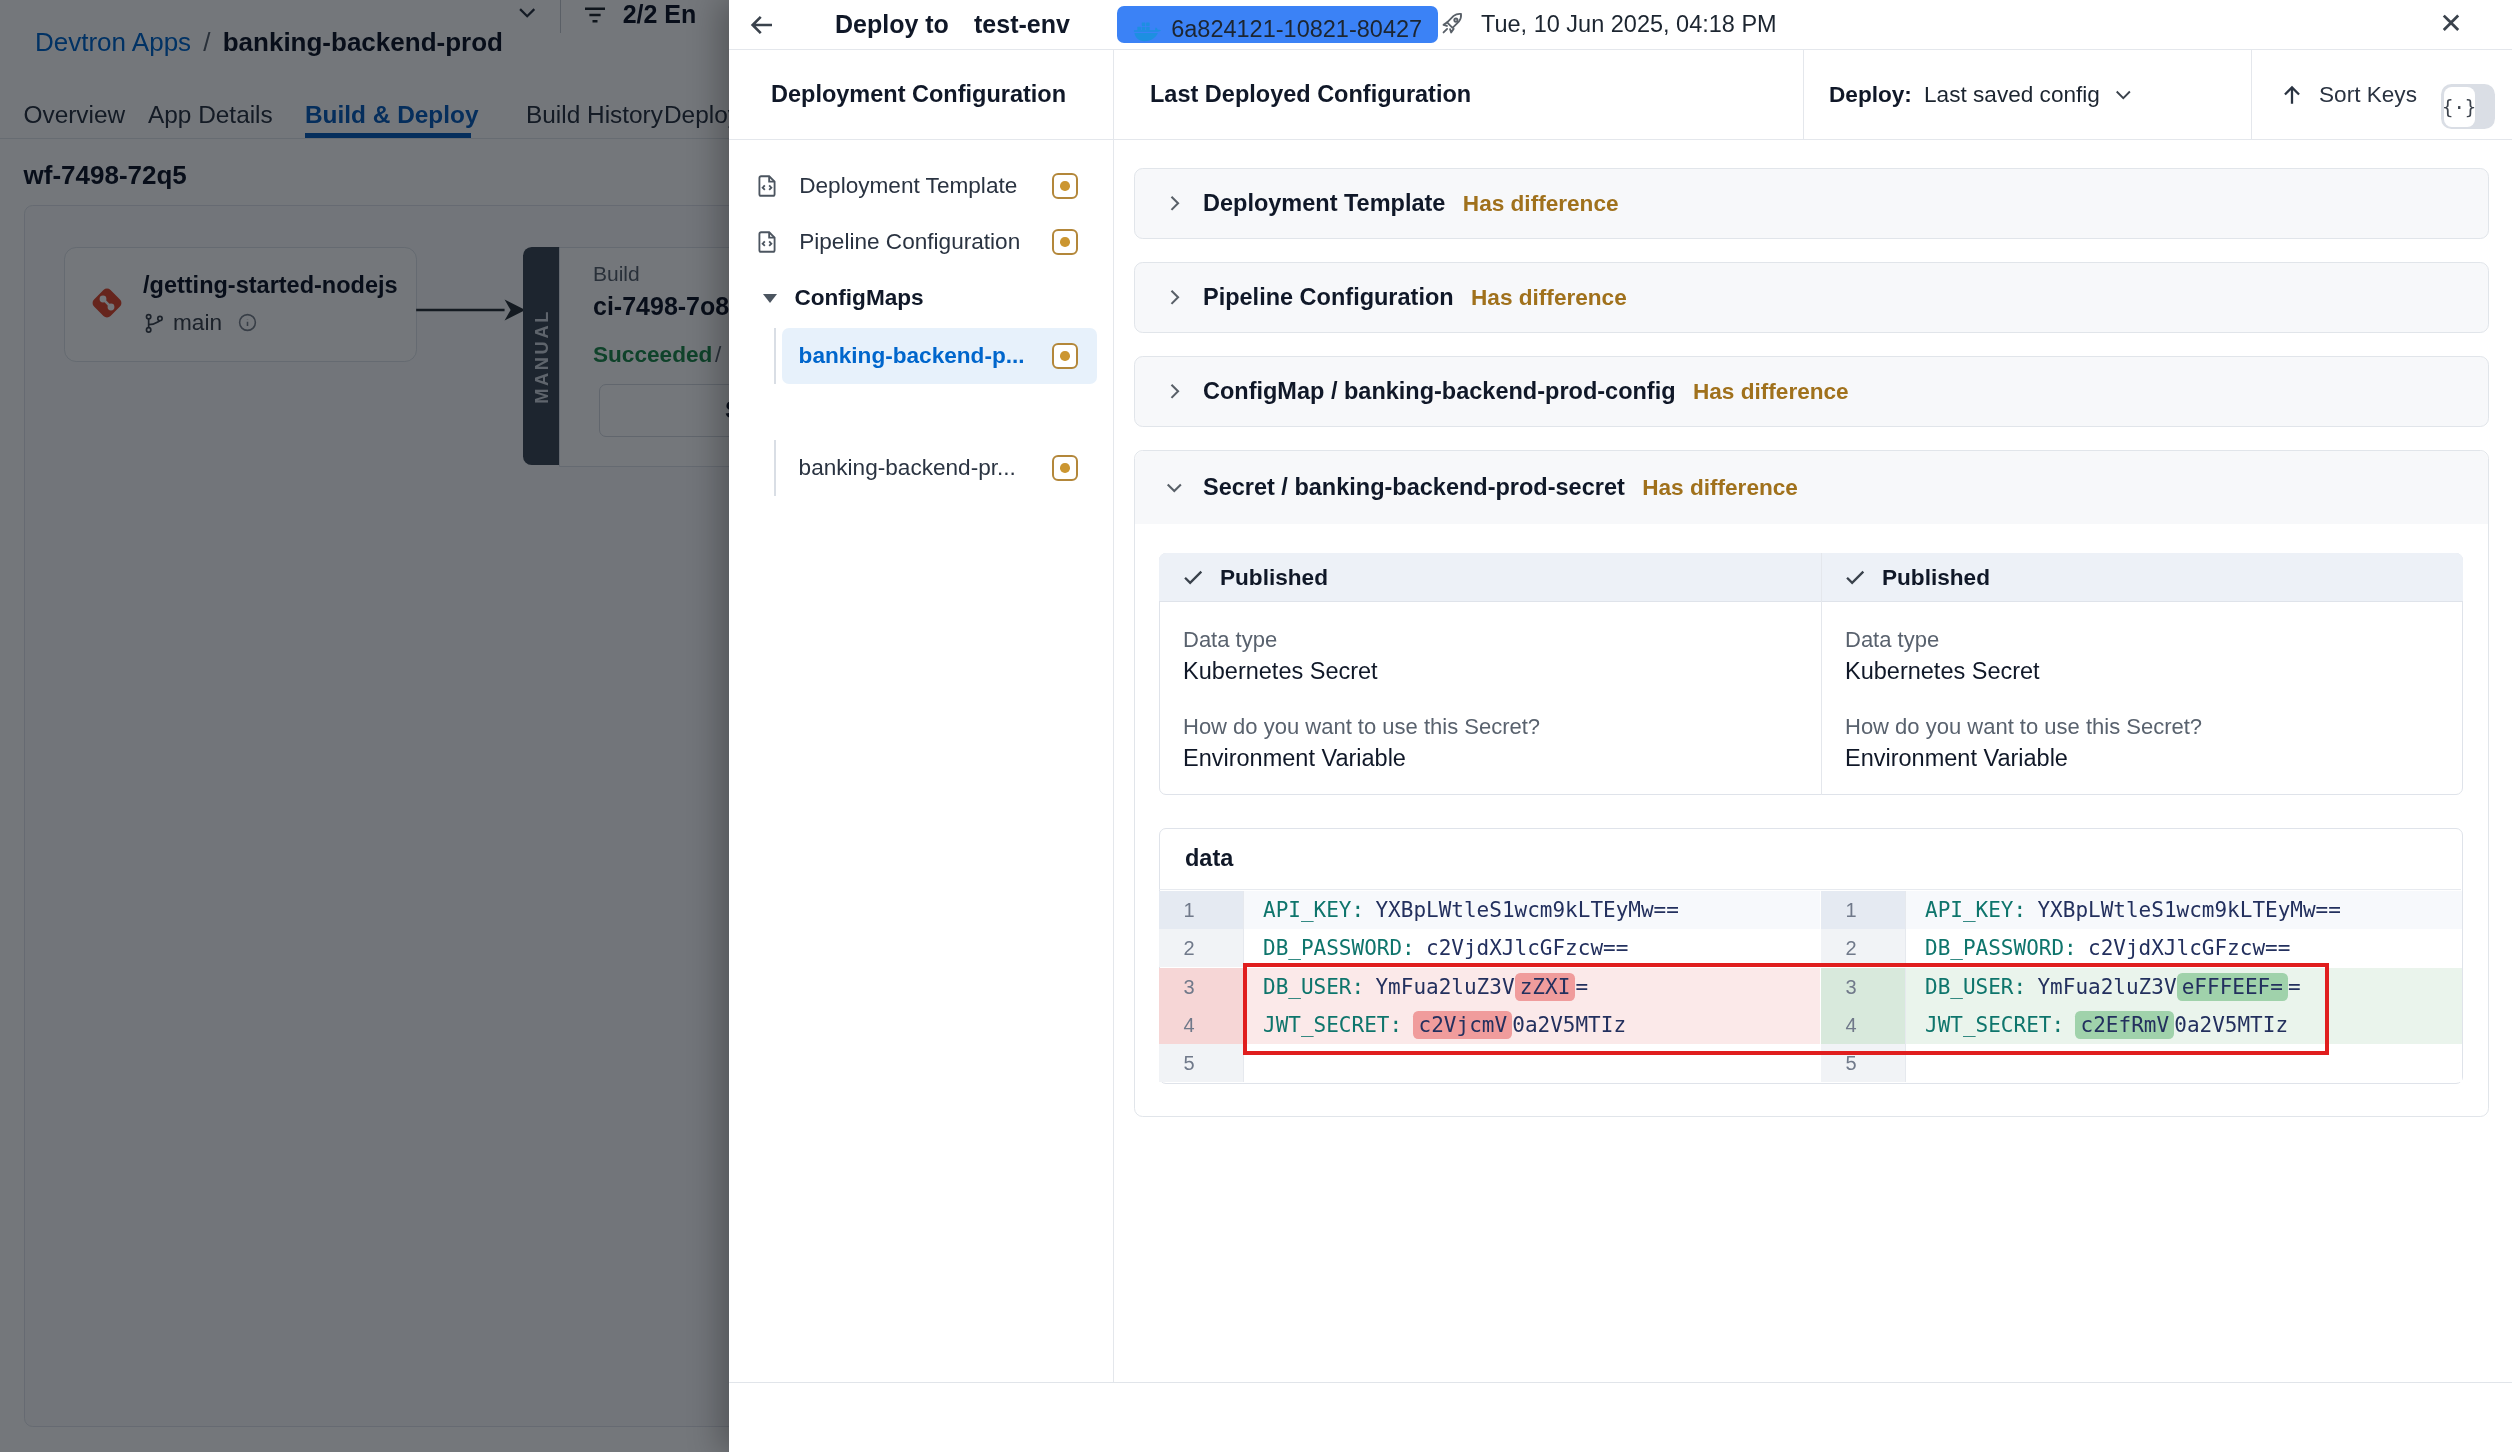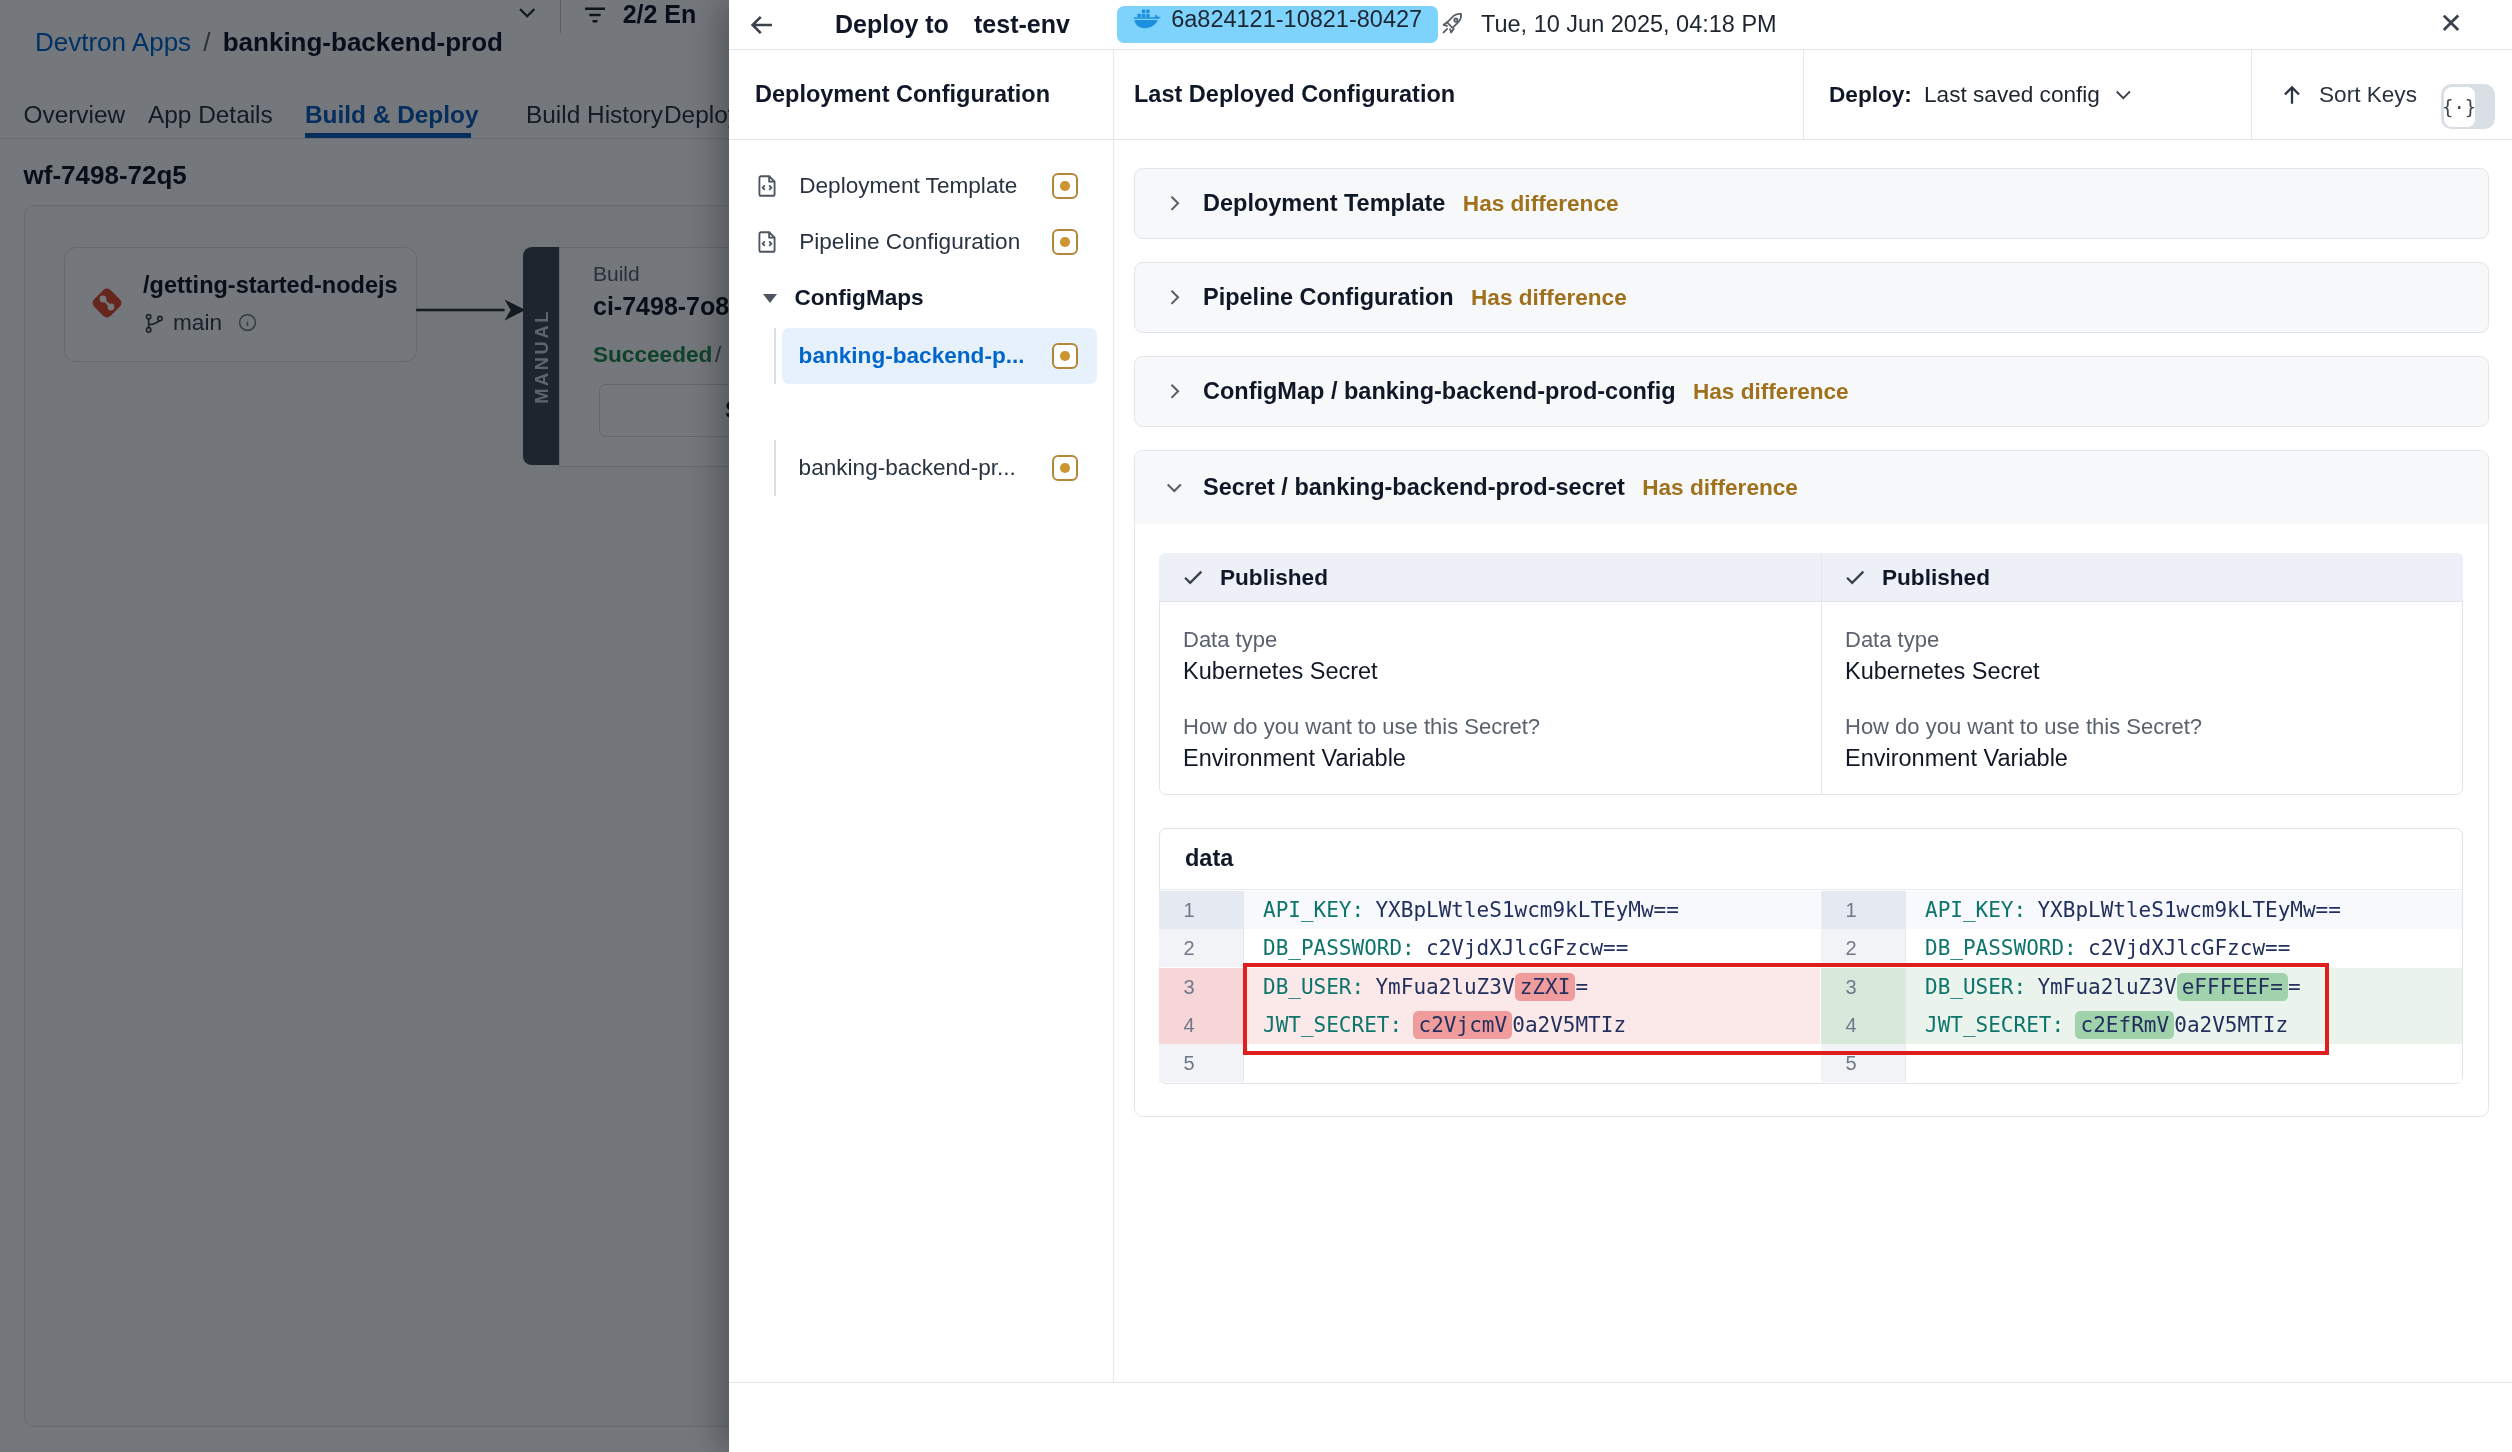--- a/index.html
+++ b/index.html
@@ -15,23 +15,23 @@
   .tab{font-size:24.4px;line-height:61px;color:#2a3341;}
   .tab.active{color:#0A5DBB;font-weight:600;}
   .wfpanel{background:#fafbfc;border:0.9px solid #dfe3ea;border-radius:8.7px;}
   .node-card{background:#fff;border:0.9px solid #dde2e8;border-radius:12.2px;}
   #dim{position:absolute;inset:0;z-index:5;background:rgba(2,8,14,0.55);}
   
   #modal{position:absolute;left:729px;top:0;width:1783px;height:1453px;z-index:10;background:#fff;
          box-shadow:-10.5px 0 31px rgba(0,0,0,.28);}
   #mc{position:absolute;inset:0;z-index:11;}
   .h-title{font-size:25px;font-weight:600;color:#101828;line-height:49px;}
-  .pill{background:#7dd3fc;border-radius:7px;display:flex;align-items:flex-start;gap:10.5px;padding:0 15.7px;height:37px;}
+  .pill{background:#3b82f6;border-radius:7px;display:flex;align-items:flex-end;gap:10.5px;padding:0 15.7px;height:37px;}
   .pill-txt{font-size:23.5px;color:#1c2530;}
-  .subttl{font-size:23.5px;font-weight:600;color:#101828;line-height:91px;white-space:nowrap;}
+  .subttl{font-size:23.5px;font-weight:600;color:#101828;line-height:91px;white-space:nowrap;margin-left:16px;}
   .vline{background:#e4e7ec;width:0.9px;}
   .hline{background:#e4e7ec;height:0.9px;}
   
   .nitem{position:absolute;left:742px;width:355px;height:56px;display:flex;align-items:center;cursor:pointer;}
   .nlabel{font-size:22.6px;color:#2a3341;margin-left:19px;white-space:nowrap;}
   .ngroup-label{font-size:22.6px;font-weight:700;color:#101828;margin-left:17.4px;}
   .badge{width:26px;height:26px;box-sizing:border-box;border:2.2px solid #B3873A;border-radius:6.1px;background:#fff;
          margin-left:auto;margin-right:19px;display:flex;align-items:center;justify-content:center;}
   .badge i{width:9.6px;height:9.6px;border-radius:50%;background:#CB9631;}
   .tri{width:0;height:0;border-left:7.8px solid transparent;border-right:7.8px solid transparent;border-top:9.6px solid #4c5560;margin-left:21px;}

